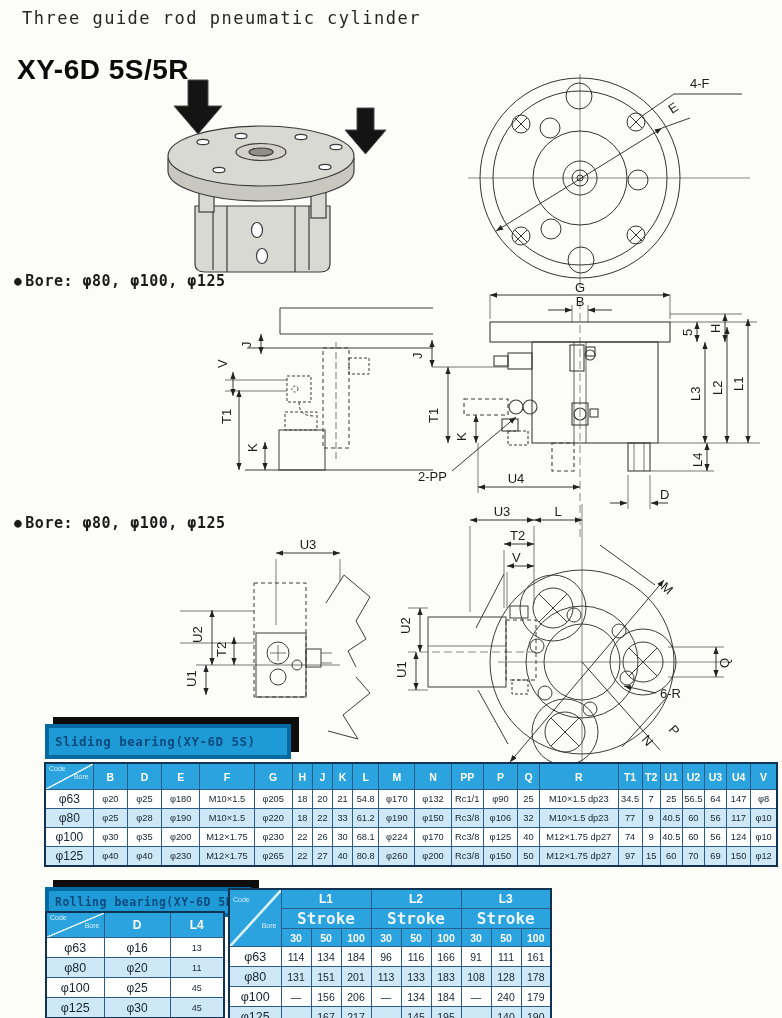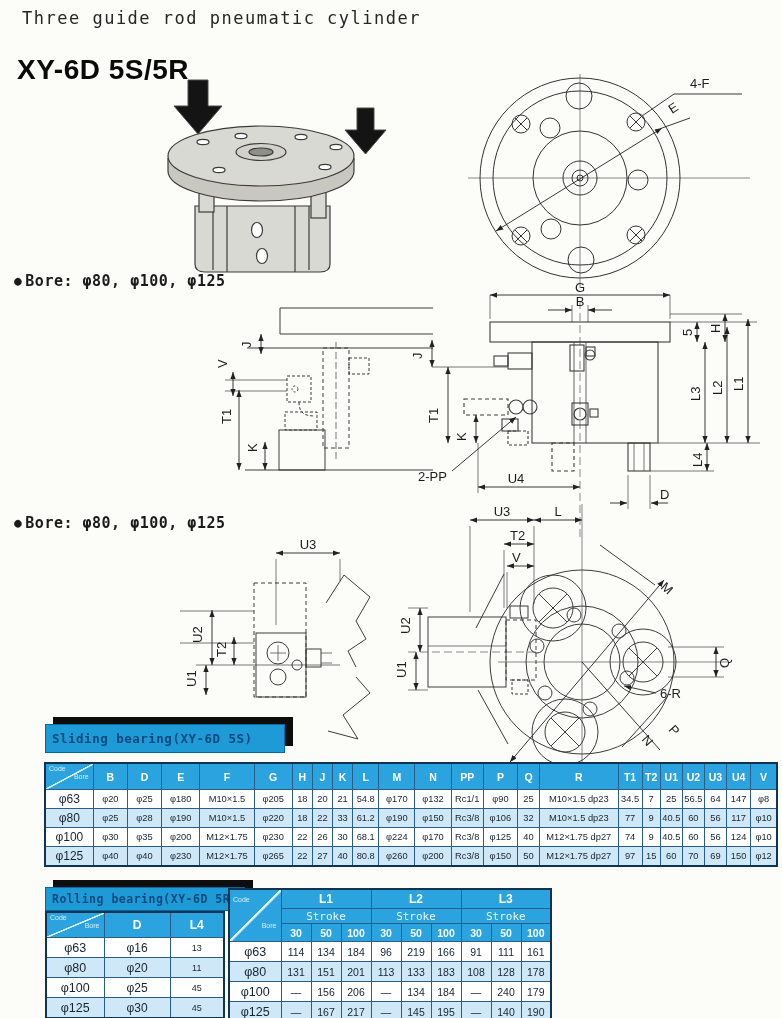--- a/index.html
+++ b/index.html
@@ -4,41 +4,41 @@
 <style>
   html,body{margin:0;padding:0;background:#e8e8e8}
   .page{position:relative;width:782px;height:1018px;background:#fcfcf9;font-family:"Liberation Sans",sans-serif;color:#111;overflow:hidden;margin:0 auto}
   .abs{position:absolute}
   .title{left:22px;top:8px;font-family:"DejaVu Sans Mono",monospace;font-size:17px;letter-spacing:1.5px;color:#262626}
   .model{left:17px;top:54px;font-size:28px;font-weight:bold;letter-spacing:.5px;color:#0a0a0a;font-family:"Liberation Sans",sans-serif}
   .bore{font-family:"DejaVu Sans Mono",monospace;font-size:15px;font-weight:bold;color:#1b1b1b;letter-spacing:.5px}
   .bore .blt{font-size:13px;margin-right:3px;position:relative;top:-1px}
   .bore1{left:14px;top:272px}
   .bore2{left:14px;top:514px}
-  .cap{background:#1e9bd7;border:1px solid #0369a1;box-shadow:8px -7px 0 #0d0d0d;color:#0c4a7e;font-family:"DejaVu Sans Mono",monospace;font-weight:bold;display:flex;align-items:center;padding:0 6px;letter-spacing:.5px}
+  .cap{background:#1e9bd7;border:4px solid #0369a1;box-shadow:8px -7px 0 #0d0d0d;color:#0c4a7e;font-family:"DejaVu Sans Mono",monospace;font-weight:bold;display:flex;align-items:center;padding:0 6px;letter-spacing:.5px}
   .cap1{left:45px;top:724px;width:226px;height:27px;font-size:12.5px}
   .cap2{left:45px;top:887px;width:186px;height:22px;font-size:11.5px}
   table.doc{position:absolute;border-collapse:collapse;table-layout:fixed;background:#fff;border:2px solid #0f3350}
   .doc th,.doc td{border:1px solid #2b5d8a;overflow:hidden;white-space:nowrap;text-align:center;padding:0 1px}
   .doc th{background:#2aa3de;color:#fff;font-weight:bold}
   .doc td{color:#16242f;background:#fff}
   .doc tr.alt td{background:#cfe8f7}
   #t-slide{left:44px;top:762px;width:734px}
   #t-slide th{height:25px;font-size:10.5px}
   #t-slide td{height:18px;font-size:9.3px}
   #t-slide td.bore-c{font-size:12px}
   #t-roll{left:45px;top:911px;width:178px}
   #t-roll th{height:24px;font-size:12px}
   #t-roll td{height:19px}
   #t-roll td.bore-c{font-size:12.5px}
   #t-roll td.col-d{font-size:12px}
   #t-roll td.col-l4{font-size:9px}
   #t-stroke{left:228px;top:888px;width:322px}
   #t-stroke th.grp{height:18px;font-size:12px}
-  #t-stroke th.sub{height:14px;font-size:11px;font-weight:normal;color:#eaf6ff;font-family:"DejaVu Sans Mono",monospace}
+  #t-stroke th.sub{height:14px;font-size:16px;font-weight:bold;color:#eaf6ff;font-family:"DejaVu Sans Mono",monospace}
   #t-stroke th.num{height:17px;font-size:10.5px}
   #t-stroke td{height:19px;font-size:10.5px}
   #t-stroke td.bore-c{font-size:12.5px}
   th.corner{position:relative;background-image:linear-gradient(to bottom right,rgba(0,0,0,0) 48%,rgba(225,243,253,.95) 49%,rgba(225,243,253,.95) 51.5%,rgba(0,0,0,0) 52.5%);vertical-align:top}
   th.corner .ct{display:block;font-size:7px;color:#d8edfa;text-align:left;padding:1px 2px 0;line-height:8px;font-weight:normal}
   th.corner .cb{display:block;font-size:7px;color:#d8edfa;text-align:right;padding:0 3px;line-height:8px;font-weight:normal}
   th.corner-tall .ct{padding-top:6px}
   th.corner-tall .cb{margin-top:18px}
   svg.dwg{position:absolute;overflow:visible}
   svg text{font-family:"Liberation Sans",sans-serif;font-size:13px;fill:#1d1d1d}
@@ -587,21 +587,21 @@
           <th class="num">100</th>
         </tr>
       </thead>
       <tbody>
         <tr>
           <td class="bore-c">φ63</td>
           <td>114</td>
           <td>134</td>
           <td>184</td>
           <td>96</td>
-          <td>219</td>
+          <td>116</td>
           <td>166</td>
           <td>91</td>
           <td>111</td>
           <td>161</td>
         </tr>
         <tr class="alt">
           <td class="bore-c">φ80</td>
           <td>131</td>
           <td>151</td>
           <td>201</td>

